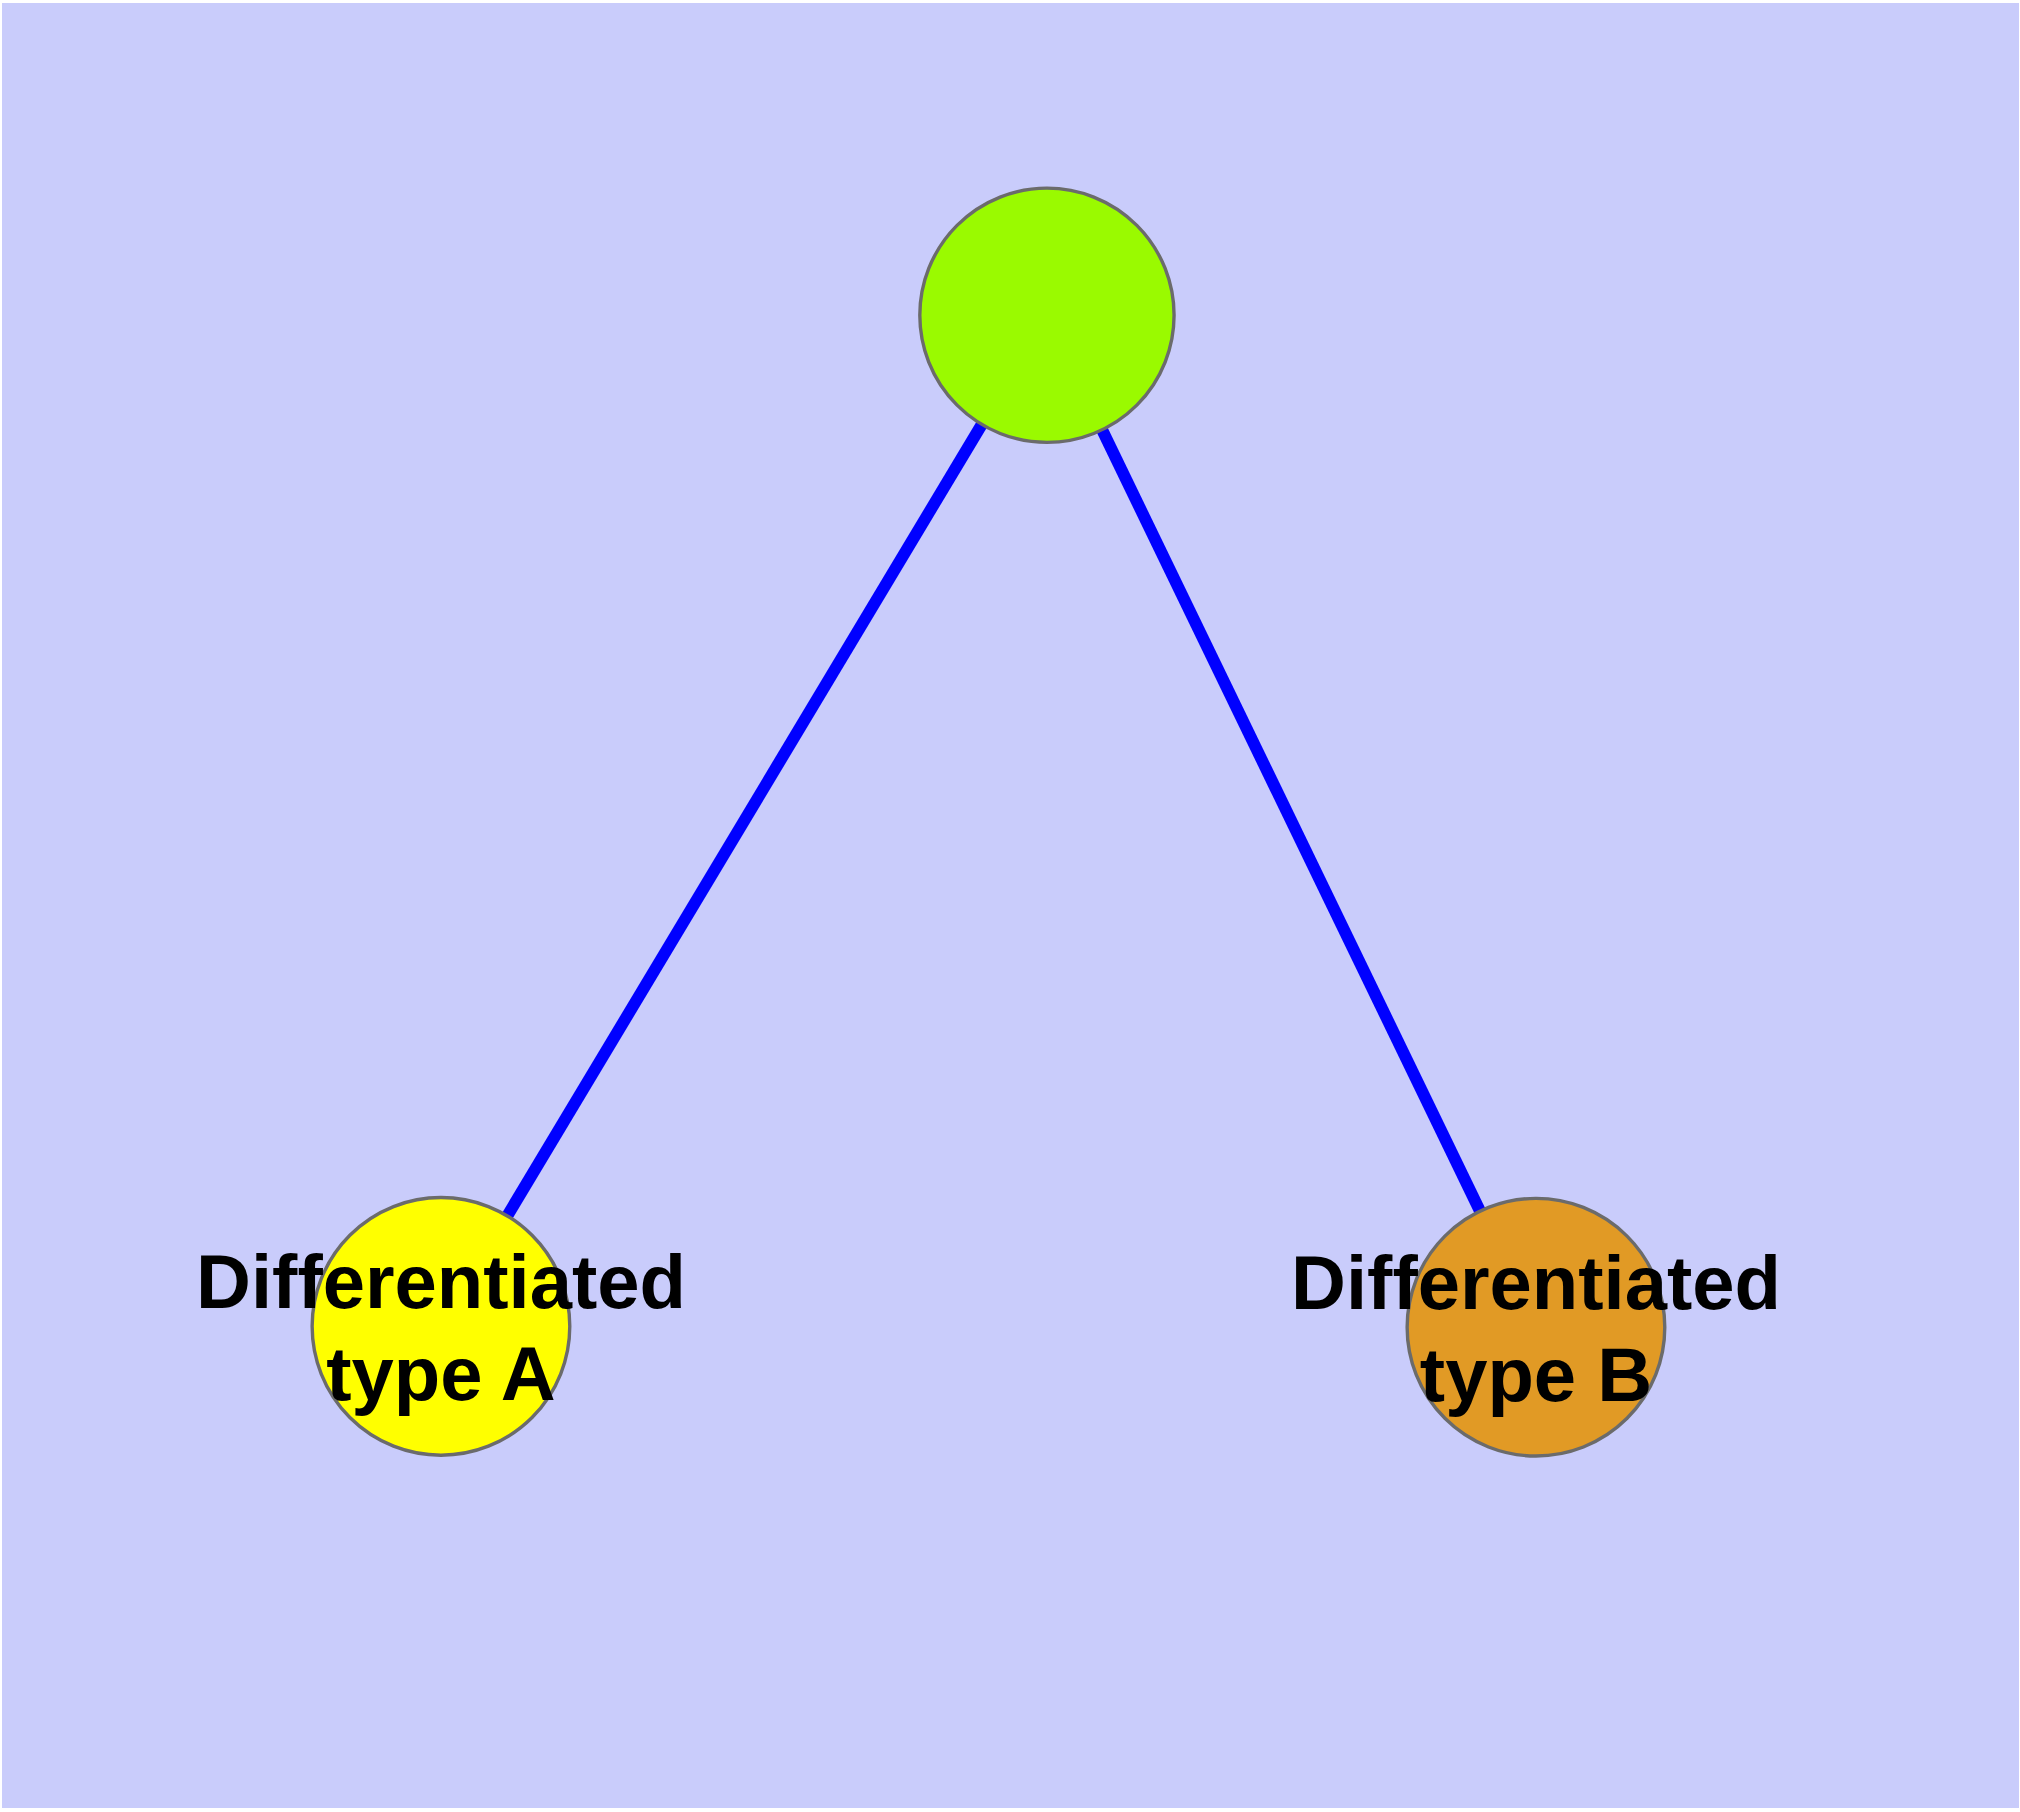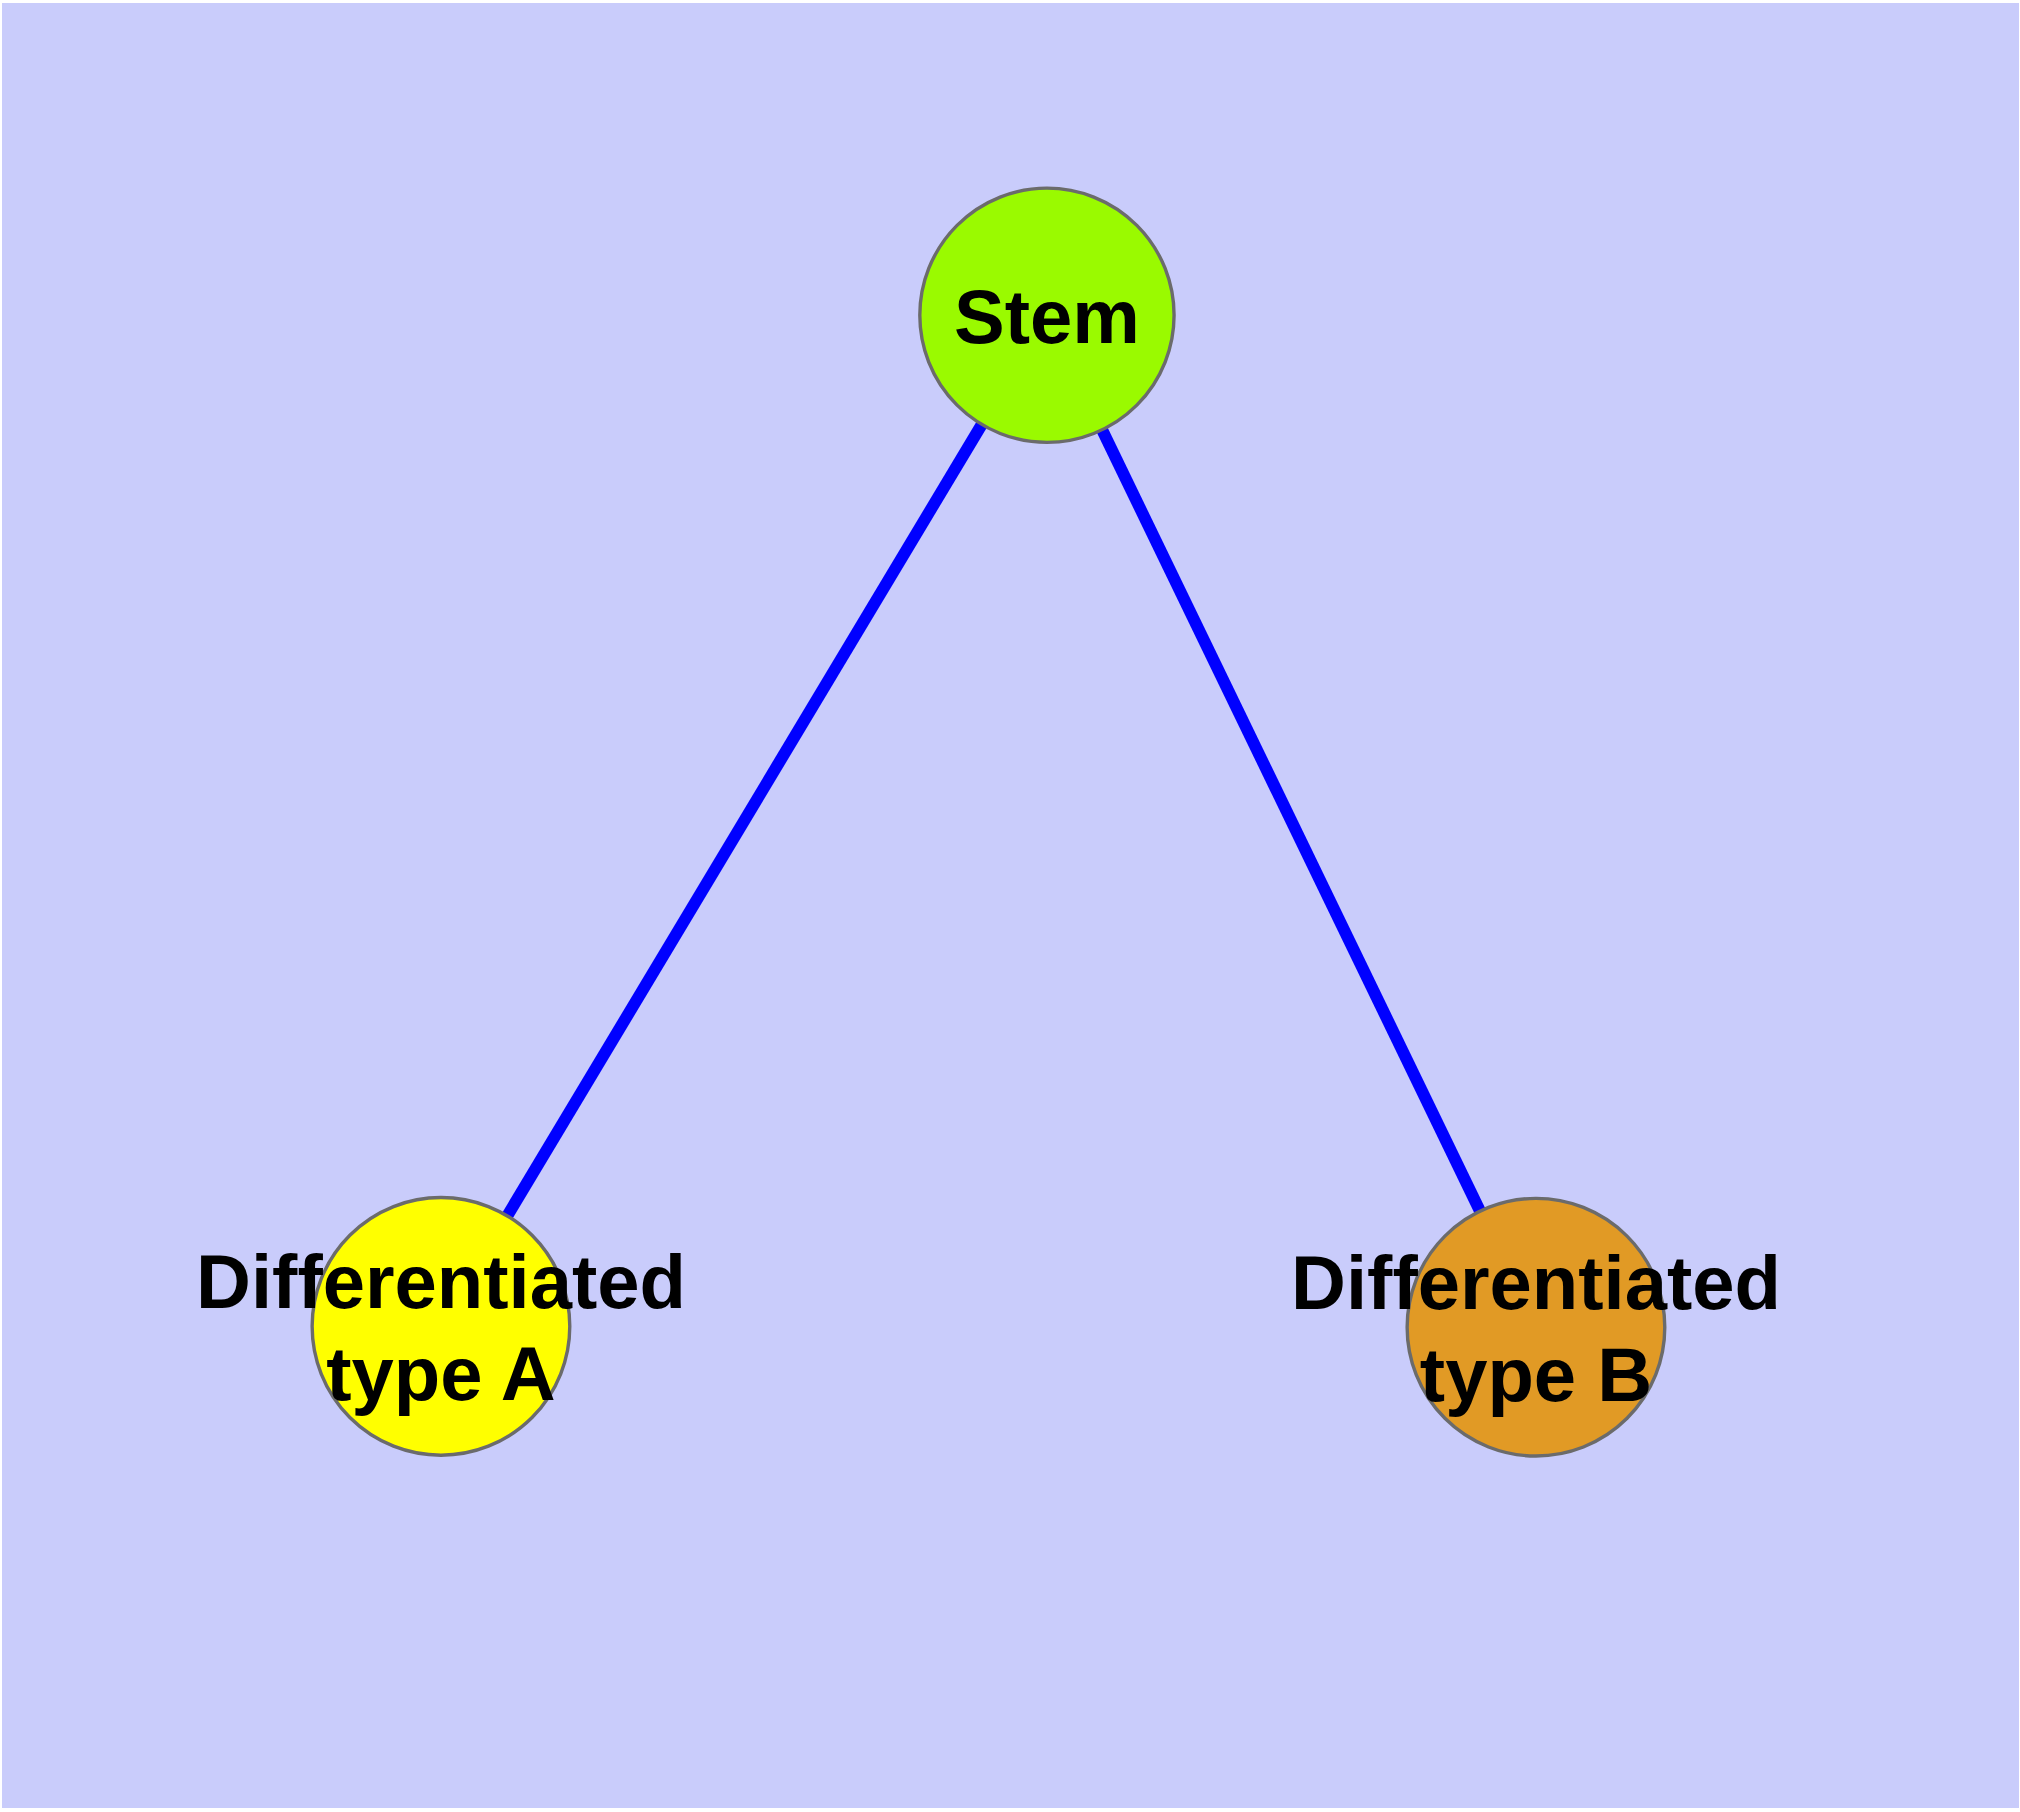--- a/index.html
+++ b/index.html
@@ -65,21 +65,20 @@
   <svg class="graph-svg" viewBox="0 0 2384 2138" xmlns="http://www.w3.org/2000/svg">
 
     <line class="edge" x1="1158" y1="501" x2="598" y2="1435" stroke="#0000FF"></line>
     <line class="edge" x1="1300" y1="507" x2="1746" y2="1429" stroke="#0000FF"></line>
 
     <circle class="node-circle" cx="1235" cy="372" r="150" fill="#9AFA00"></circle>
     <circle class="node-circle" cx="520" cy="1565" r="152" fill="#FFFF00"></circle>
     <circle class="node-circle" cx="1812" cy="1566" r="152" fill="#E19A25"></circle>
   </svg>
 
-  <div class="node-label label-stem">Stem</div>
 
   <div class="node-label label-type-a">Differentiated
 type A</div>
 
   <div class="node-label label-type-b">Differentiated
 type B</div>
 
 </div>
 
 

